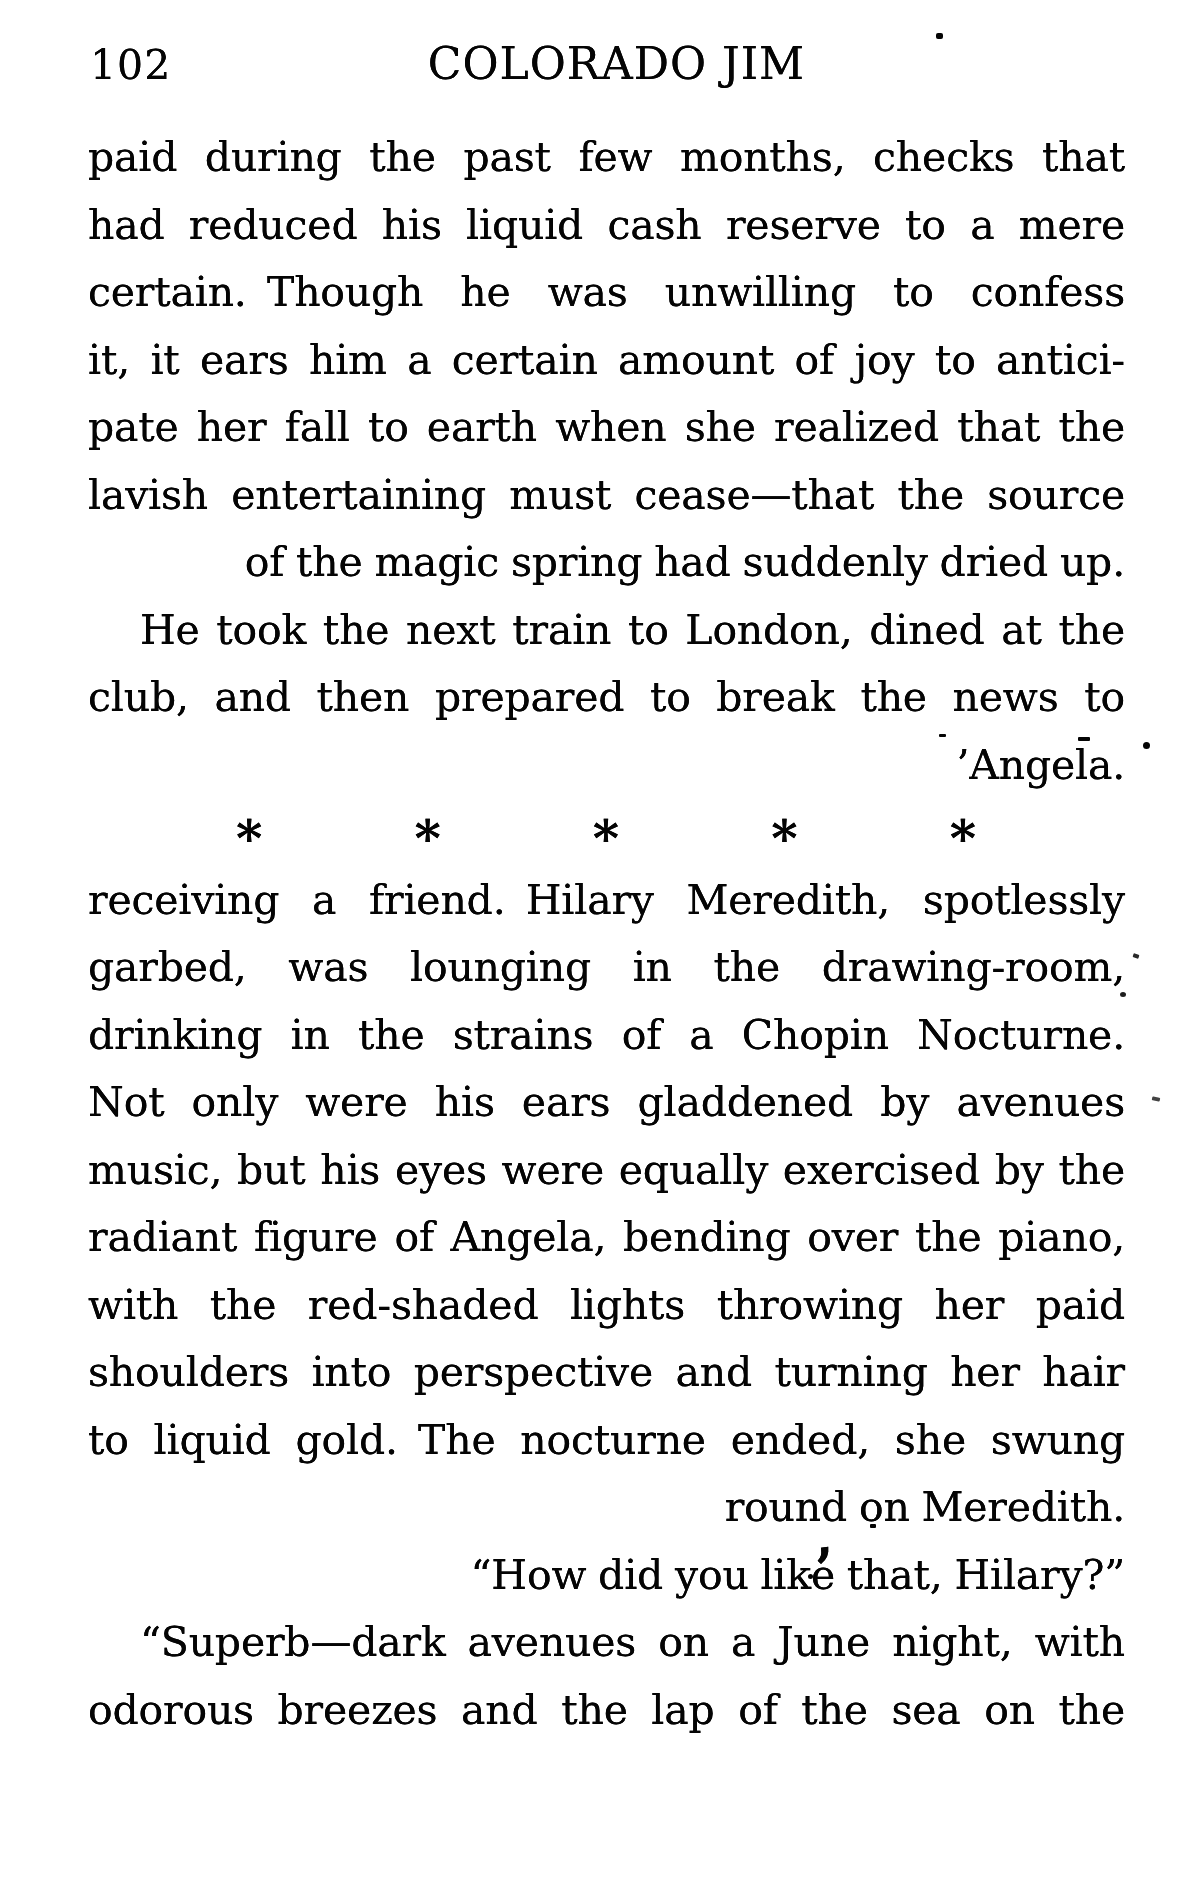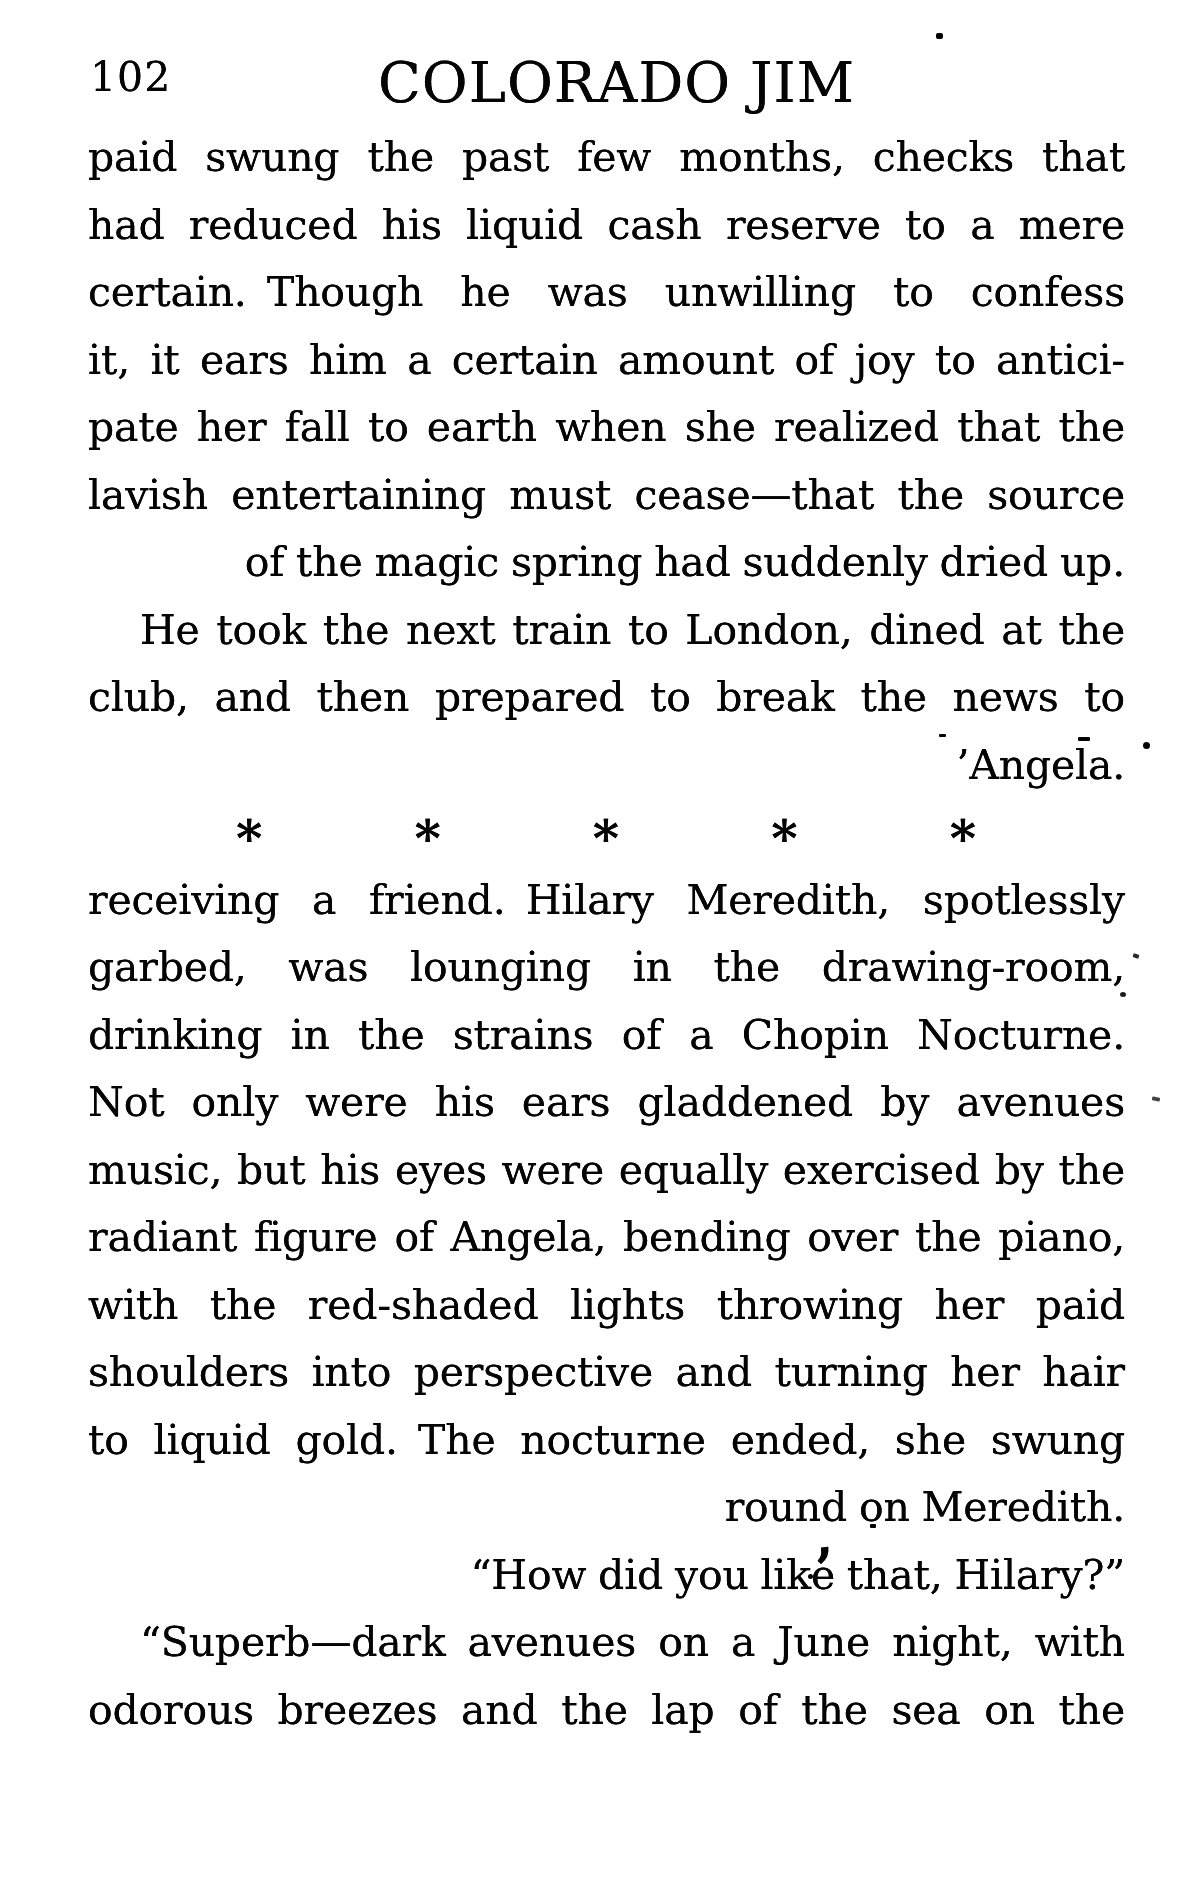--- a/index.html
+++ b/index.html
@@ -12,40 +12,40 @@
     width: 1195px;
     height: 1904px;
     background: var(--paper, #ffffff);
     color: var(--ink, #040404);
     font-family: "DejaVu Serif", "Liberation Serif", serif;
     overflow: hidden;
     text-shadow: 0 0 0.5px currentColor;
   }
   .header {
     position: absolute;
-    top: 50px;
+    top: 38px;
     left: 88px;
     width: 1037px;
     height: 50px;
   }
   .pagenum {
     position: absolute;
     left: 2px;
     top: 3px;
     font-size: 41px;
     letter-spacing: 1px;
   }
   .title {
     position: absolute;
     left: 0;
     right: 0;
     top: 0;
     padding-left: 20px;
     text-align: center;
-    font-size: 56px;
+    font-size: 44px;
     letter-spacing: 1px;
   }
   .body {
     position: absolute;
     top: 124px;
     left: 88px;
     width: 1037px;
     font-size: 41px;
     line-height: 67.5px;
     letter-spacing: -0.2px;
@@ -104,21 +104,21 @@
 <body>
 
 <div class="page" style="--paper: #ffffff; --ink: #040404;">
 
   <div class="header">
     <span class="pagenum">102</span>
     <span class="title">COLORADO JIM</span>
   </div>
 
   <div class="body" id="lines-host">
-      <div class="line justify">paid swung the past few months, checks that</div>
+      <div class="line justify">paid during the past few months, checks that</div>
       <div class="line justify">had reduced his liquid cash reserve to a mere</div>
       <div class="line justify">certain. Though he was unwilling to confess</div>
       <div class="line justify">it, it ears him a certain amount of joy to antici-</div>
       <div class="line justify">pate her fall to earth when she realized that the</div>
       <div class="line justify">lavish entertaining must cease—that the source</div>
       <div class="line left">of the magic spring had suddenly dried up.</div>
       <div class="line justify indent">He took the next train to London, dined at the</div>
       <div class="line justify">club, and then prepared to break the news to</div>
       <div class="line left">’Angela.</div>
       <div class="line separator">

